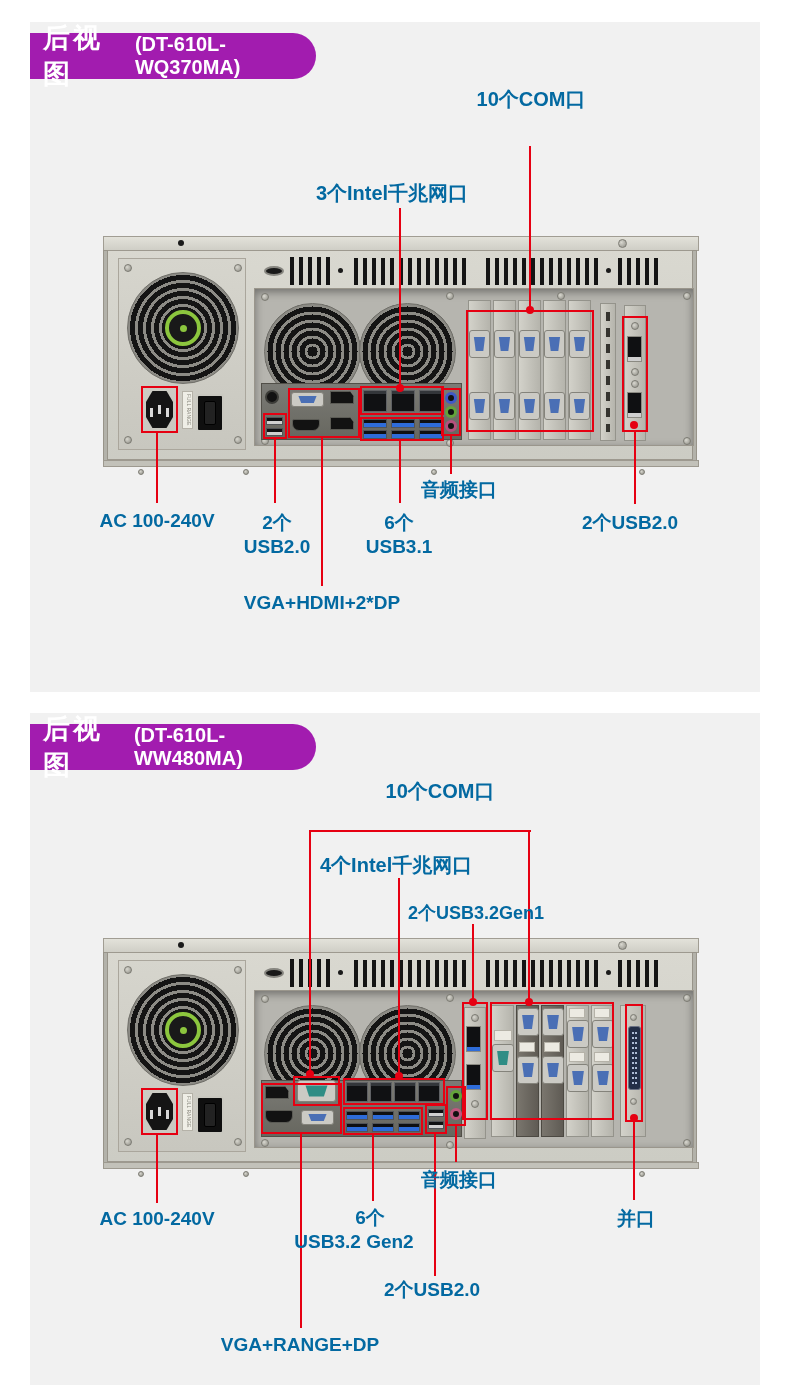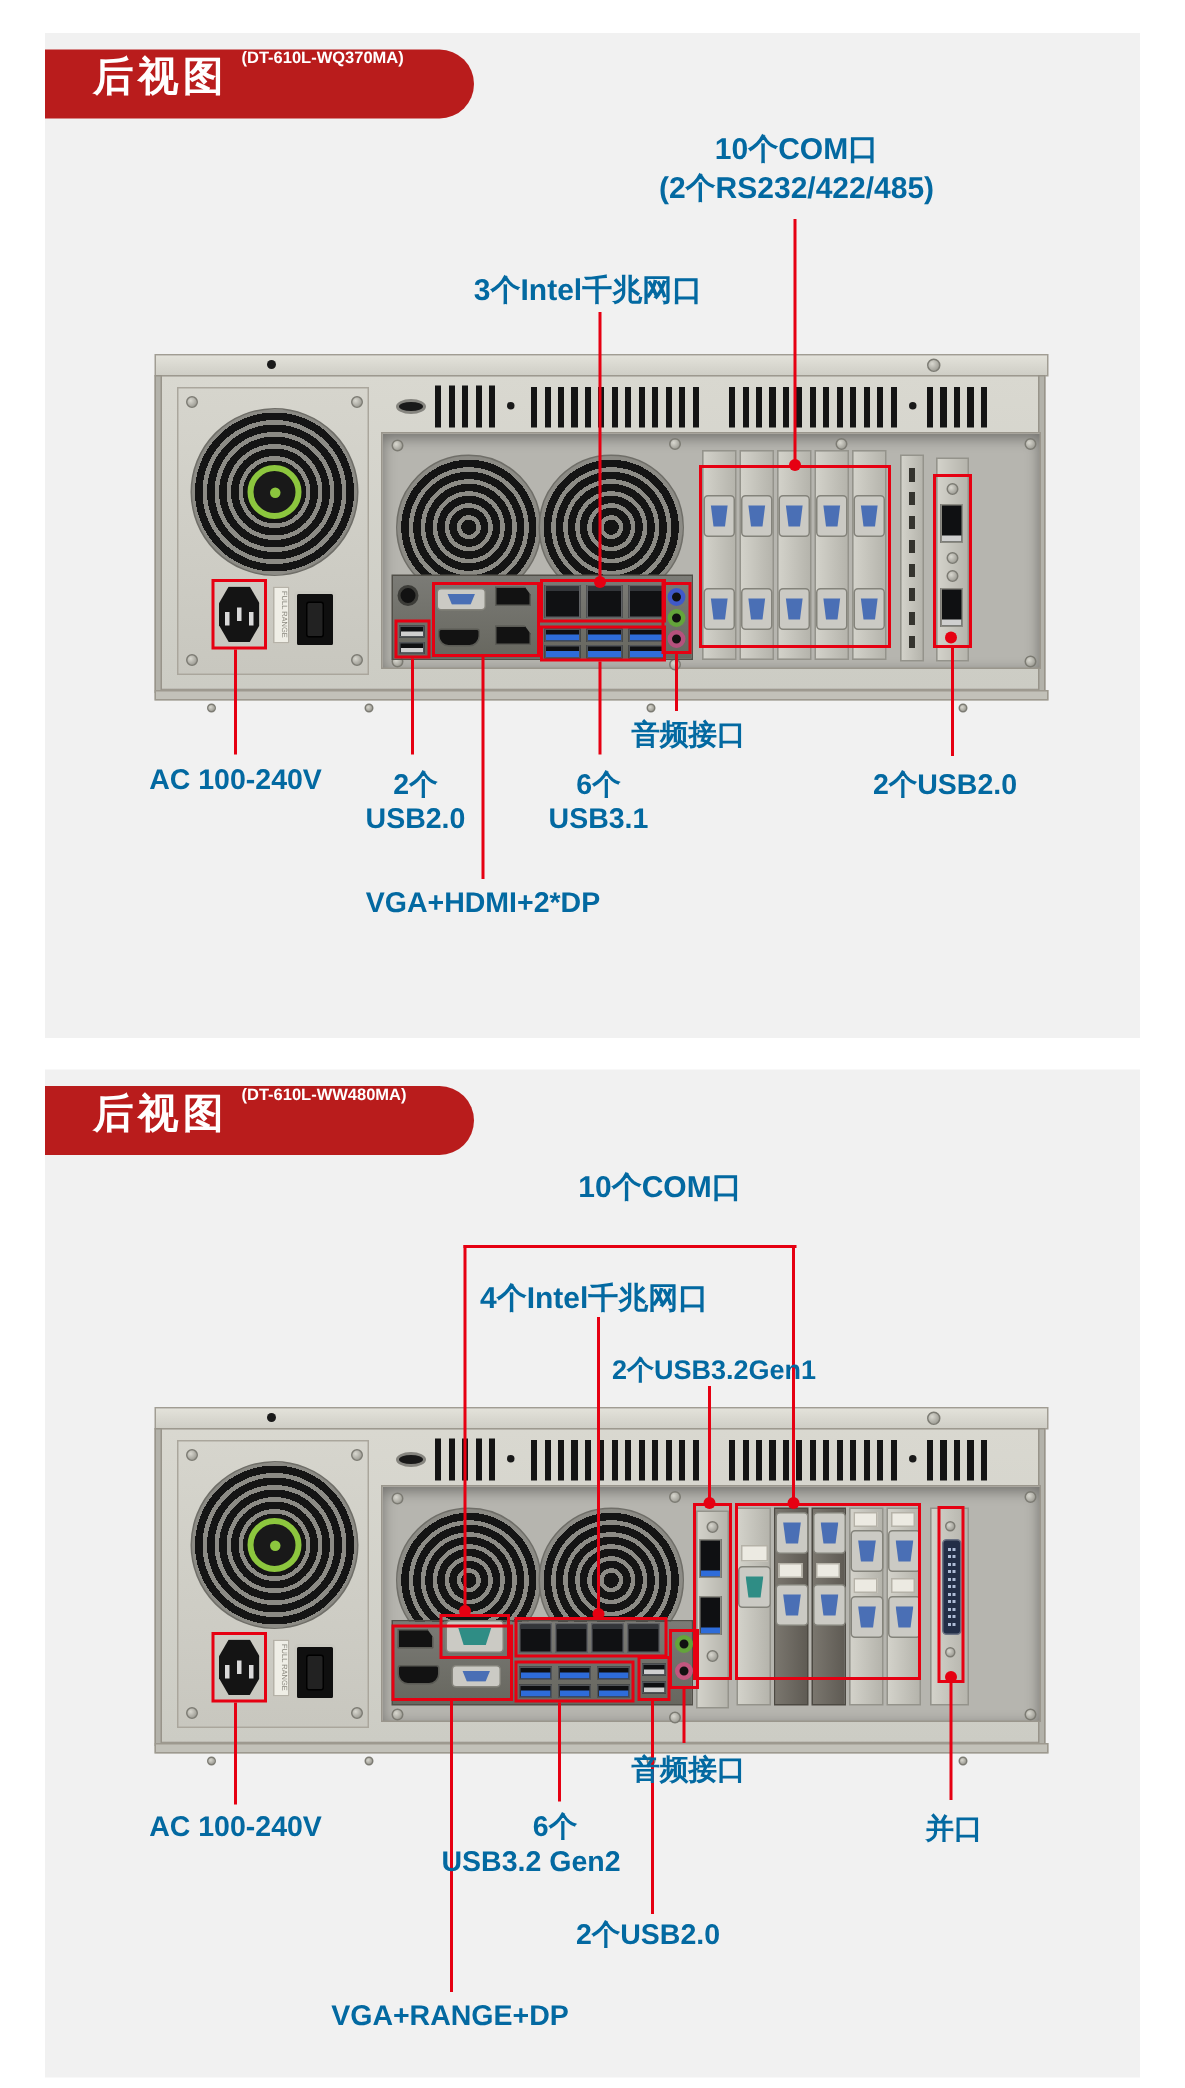--- a/index.html
+++ b/index.html
@@ -1,23 +1,23 @@
 <!DOCTYPE html>
 <html><head>
 <meta charset="utf-8">
 <style>
   *{margin:0;padding:0;box-sizing:border-box}
   body{background:#fff;font-family:"Liberation Sans","DejaVu Sans",sans-serif}
   #stage{position:relative;width:790px;height:1392px;background:#fff;overflow:hidden;margin:0 auto}
   .a{position:absolute}
   i,b{display:block;font-style:normal}
   .panel{background:#f1f1f1}
-  .badge{background:#b91c1c;border-radius:0 24px 24px 0;color:#fff;display:flex;align-items:flex-start;padding-left:32px;gap:9px;z-index:3}
+  .badge{background:#a21caf;border-radius:0 24px 24px 0;color:#fff;display:flex;align-items:center;padding-left:13px;gap:9px;z-index:3}
   .bt{font-size:27px;font-weight:700;letter-spacing:3px}
-  .bm{font-size:11px;font-weight:700}
+  .bm{font-size:20px;font-weight:700}
   .rl{color:#0369a1;font-weight:700;white-space:nowrap;font-size:19px;z-index:6}
   .f20{font-size:20px}
   .cx{transform:translateX(-50%)}
   .vline{width:2px;background:#e60012;z-index:5}
   .hline{height:2px;background:#e60012;z-index:5}
   .dot{width:8px;height:8px;border-radius:50%;background:#e60012;z-index:5}
   .rbox{border:2px solid #e60012;z-index:4;pointer-events:none}
   .flange{background:linear-gradient(#e3e2da,#cfcec6);border:1px solid #a19d93}
   .bodyc{background:linear-gradient(#d9d8d0,#ccccc4);border:1px solid #9d998f}
   .rail{background:#b3b2aa;border:1px solid #98948a}
@@ -62,21 +62,20 @@
 
 <div id="stage">
 
   <div class="a panel" style="left:30px;top:22px;width:730px;height:670px"></div>
   <div class="a badge" style="left:30px;top:33px;width:286px;height:46px">
     <span class="bt">后视图</span>
     <span class="bm">(DT-610L-WQ370MA)</span>
   </div>
 
   <div class="a rl f20 cx" style="left:531px;top:86px">10个COM口</div>
-  <div class="a rl f20 cx" style="left:531px;top:112px">(2个RS232/422/485)</div>
   <i class="a vline" style="left:529px;top:146px;height:166px"></i>
   <i class="a dot" style="left:526px;top:306px"></i>
   <div class="a rl f20 cx" style="left:392px;top:180px">3个Intel千兆网口</div>
   <i class="a vline" style="left:399px;top:208px;height:180px"></i>
   <i class="a dot" style="left:396px;top:384px"></i>
 
   <i class="a flange" style="left:103px;top:236px;width:596px;height:15px"></i>
   <i class="a bdot" style="left:178px;top:240px;width:6px;height:6px"></i>
   <i class="a screw" style="left:618px;top:239px;width:9px;height:9px"></i>
   <i class="a bodyc" style="left:106px;top:250px;width:588px;height:210px"></i>

